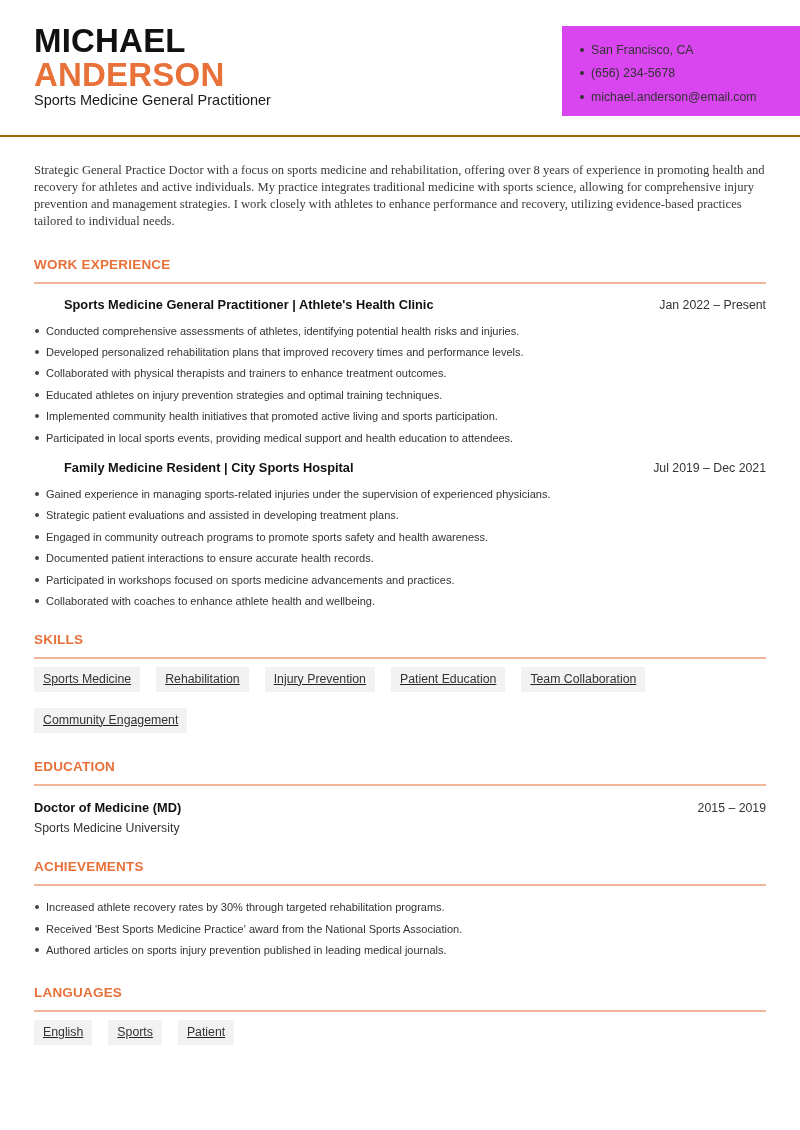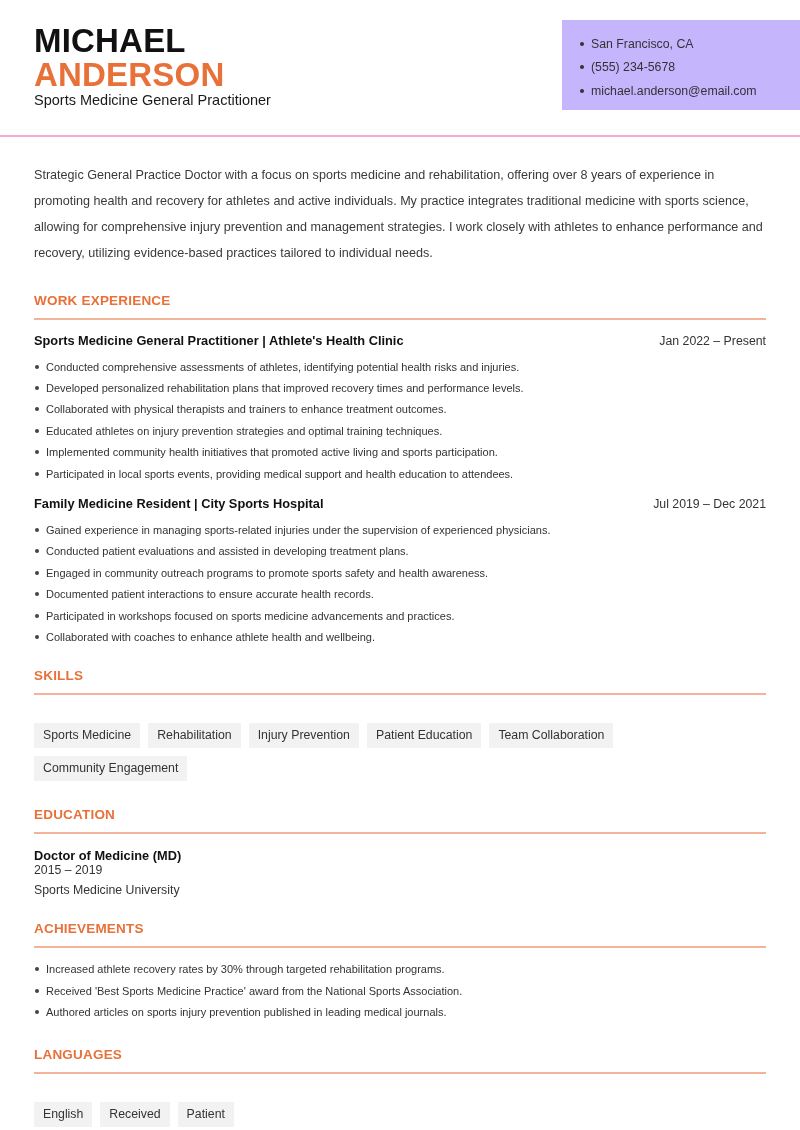--- a/index.html
+++ b/index.html
@@ -1,66 +1,66 @@
 <!DOCTYPE html>
 <html><head>
 <meta charset="utf-8">
 <style>
   * { box-sizing: border-box; margin: 0; padding: 0; }
   html, body { width: 800px; height: 1130px; background: #ffffff; }
   body { font-family: "Liberation Sans", "DejaVu Sans", sans-serif; color: #222; position: relative; overflow: hidden; }
 
-  .header { position: relative; height: 137px; border-bottom: 2px solid #f9a8d4; }
+  .header { position: relative; height: 137px; border-bottom: 2px solid #a16207; }
   .name-block { position: absolute; left: 34px; top: 24px; }
   .first-name { font-size: 33px; font-weight: 700; color: #111; line-height: 34px; letter-spacing: 0.2px; }
   .last-name { font-size: 33px; font-weight: 700; color: #e8713a; line-height: 34px; letter-spacing: 0.2px; }
   .job-title { font-size: 14.5px; color: #1a1a1a; }
 
-  .contact-box { position: absolute; left: 562px; top: 20px; width: 238px; height: 90px; background: #c4b5fd; padding: 12px 0 0 18px; }
+  .contact-box { position: absolute; left: 562px; top: 26px; width: 238px; height: 90px; background: #d946ef; padding: 12px 0 0 18px; }
   .contact-item { display: flex; align-items: center; font-size: 12.3px; color: #333; height: 23.5px; }
   .bullet-dot { display: inline-block; width: 4px; height: 4px; background: #333; border-radius: 50%; margin-right: 7px; flex-shrink: 0; }
 
   .content { padding: 0 34px; }
-  .summary { margin-top: 25px; font-size: 12.6px; line-height: 26px; color: #3a3a3a; }
+  .summary { margin-top: 25px; font-size: 12.6px; line-height: 17px; color: #3a3a3a; font-family: Liberation Serif, serif; }
 
   .section-title { font-size: 13.5px; font-weight: 700; color: #e8713a; letter-spacing: 0.2px; }
   .section-rule { height: 2px; background: #f2b59a; margin-top: 10px; }
 
   .job-head { display: flex; justify-content: space-between; align-items: baseline; }
-  .job-name { font-size: 12.8px; font-weight: 700; color: #111; }
+  .job-name { font-size: 12.8px; font-weight: 700; color: #111; margin-left: 30px; }
   .job-date { font-size: 12.3px; color: #333; margin-left: 36px; }
   .bullets { list-style: none; margin-top: 8px; }
   .bullets li { display: flex; align-items: center; font-size: 11px; color: #333; height: 21.4px; }
   .bullets li .bullet-dot { width: 4px; height: 4px; margin-right: 7px; margin-left: 1px; background: #444; }
 
-  .tags { display: flex; gap: 8px; margin-top: 28px; flex-wrap: wrap; }
+  .tags { display: flex; gap: 16px; margin-top: 8px; flex-wrap: wrap; text-decoration: underline; }
   .tag { background: #f2f2f2; font-size: 12.3px; color: #333; padding: 0 9px; height: 25px; line-height: 25px; }
 
-  .edu-head { display: flex; justify-content: space-between; align-items: baseline; margin-top: 14px; flex-direction: column; }
+  .edu-head { display: flex; justify-content: space-between; align-items: baseline; margin-top: 14px; }
   .edu-degree { font-size: 12.8px; font-weight: 700; color: #111; }
   .edu-date { font-size: 12.3px; color: #333; }
   .edu-school { font-size: 12.3px; color: #333; margin-top: 6px; }
 </style>
 </head>
 <body>
 
 <div class="header">
   <div class="name-block">
     <div class="first-name">MICHAEL</div>
     <div class="last-name">ANDERSON</div>
     <div class="job-title">Sports Medicine General Practitioner</div>
   </div>
   <div class="contact-box">
     <div class="contact-item">
       <span class="bullet-dot"></span>
       <span>San Francisco, CA</span>
     </div>
     <div class="contact-item">
       <span class="bullet-dot"></span>
-      <span>(555) 234-5678</span>
+      <span>(656) 234-5678</span>
     </div>
     <div class="contact-item">
       <span class="bullet-dot"></span>
       <span>michael.anderson@email.com</span>
     </div>
   </div>
 </div>
 
 <div class="content">
   <p class="summary">Strategic General Practice Doctor with a focus on sports medicine and rehabilitation, offering over 8 years of experience in promoting health and recovery for athletes and active individuals. My practice integrates traditional medicine with sports science, allowing for comprehensive injury prevention and management strategies. I work closely with athletes to enhance performance and recovery, utilizing evidence-based practices tailored to individual needs.</p>
@@ -107,21 +107,21 @@
         <span class="job-name">Family Medicine Resident | City Sports Hospital</span>
         <span class="job-date">Jul 2019 – Dec 2021</span>
       </div>
       <ul class="bullets">
         <li>
             <span class="bullet-dot"></span>
             <span>Gained experience in managing sports-related injuries under the supervision of experienced physicians.</span>
           </li>
         <li>
             <span class="bullet-dot"></span>
-            <span>Conducted patient evaluations and assisted in developing treatment plans.</span>
+            <span>Strategic patient evaluations and assisted in developing treatment plans.</span>
           </li>
         <li>
             <span class="bullet-dot"></span>
             <span>Engaged in community outreach programs to promote sports safety and health awareness.</span>
           </li>
         <li>
             <span class="bullet-dot"></span>
             <span>Documented patient interactions to ensure accurate health records.</span>
           </li>
         <li>
@@ -176,17 +176,17 @@
           <span>Authored articles on sports injury prevention published in leading medical journals.</span>
         </li>
     </ul>
   </div>
 
   <div style="margin-top:24px;">
     <div class="section-title">LANGUAGES</div>
     <div class="section-rule"></div>
     <div class="tags">
       <span class="tag">English</span>
-      <span class="tag">Received</span>
+      <span class="tag">Sports</span>
       <span class="tag">Patient</span>
     </div>
   </div>
 </div>
 
 </body></html>

